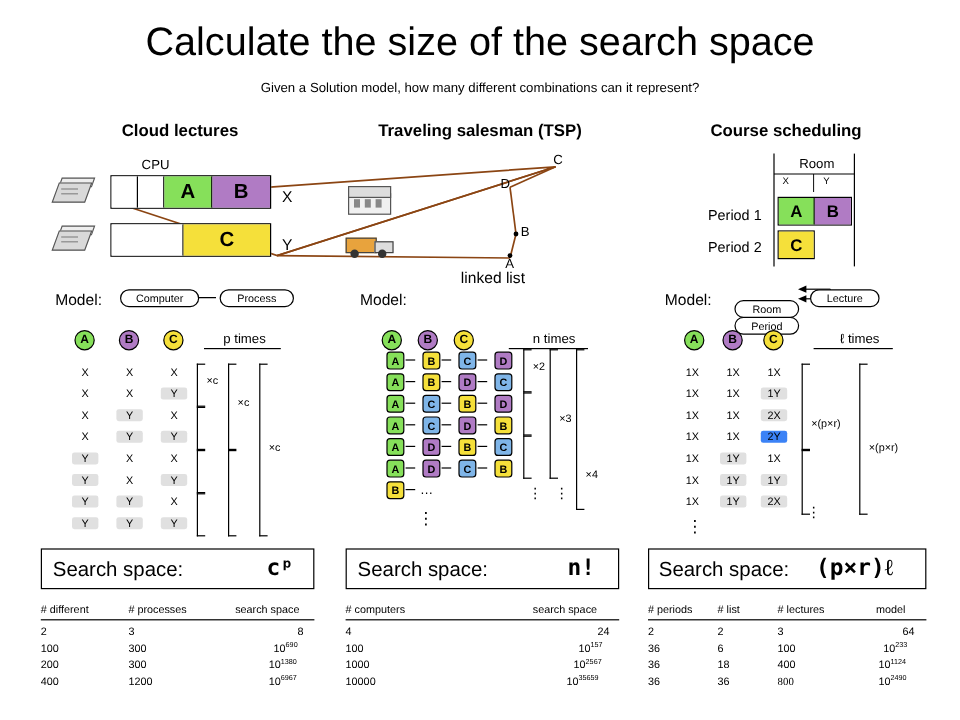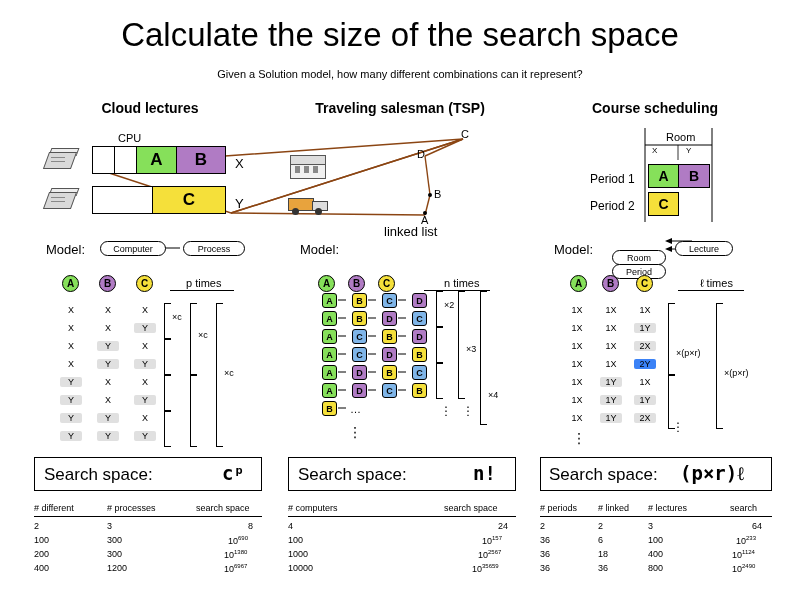--- a/index.html
+++ b/index.html
@@ -407,36 +407,36 @@
 <div class="lbl" style="left:672px;top:420px;font-size:12px;">⋮</div>
 
 <div class="brk2" style="left:716px;top:303px;width:6px;height:124px;"></div>
 <div class="lbl" style="left:724px;top:368px;font-size:9px;">×(p×r)</div>
 
 <div class="ssbox" style="left:540px;top:457px;width:232px;"></div>
 <div class="sslabel" style="left:549px;top:465px;">Search space:</div>
 <div class="ssformula" style="left:680px;top:462px;text-align:right;">(p×r)ℓ</div>
 
 <div class="th" style="left:540px;top:503px;"># periods</div>
-<div class="th" style="left:598px;top:503px;"># linked</div>
+<div class="th" style="left:598px;top:503px;"># list</div>
 <div class="th" style="left:648px;top:503px;"># lectures</div>
-<div class="th" style="left:730px;top:503px;">search</div>
+<div class="th" style="left:730px;top:503px;">model</div>
 <div style="position:absolute;left:540px;top:516px;width:232px;border-top:1px solid #000;"></div>
 
 <div class="td" style="left:540px;top:521px;">2</div>
 <div class="td" style="left:598px;top:521px;">2</div>
 <div class="td" style="left:648px;top:521px;">3</div>
 <div class="td" style="left:752px;top:521px;">64</div>
 
 <div class="td" style="left:540px;top:535px;">36</div>
 <div class="td" style="left:598px;top:535px;">6</div>
 <div class="td" style="left:648px;top:535px;">100</div>
 <div class="td" style="left:736px;top:535px;">10<span class="sup">233</span></div>
 
 <div class="td" style="left:540px;top:549px;">36</div>
 <div class="td" style="left:598px;top:549px;">18</div>
 <div class="td" style="left:648px;top:549px;">400</div>
 <div class="td" style="left:732px;top:549px;">10<span class="sup">1124</span></div>
 
 <div class="td" style="left:540px;top:563px;">36</div>
 <div class="td" style="left:598px;top:563px;">36</div>
-<div class="td" style="left:648px;top:563px;">800</div>
+<div class="td" style="left:648px;top:563px;font-family:Liberation Serif, serif;">800</div>
 <div class="td" style="left:732px;top:563px;">10<span class="sup">2490</span></div>
 
 </body></html>

